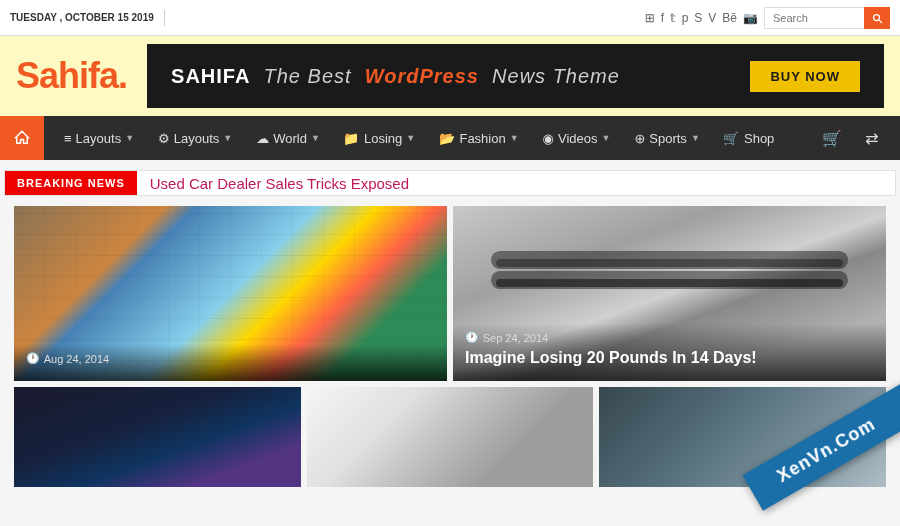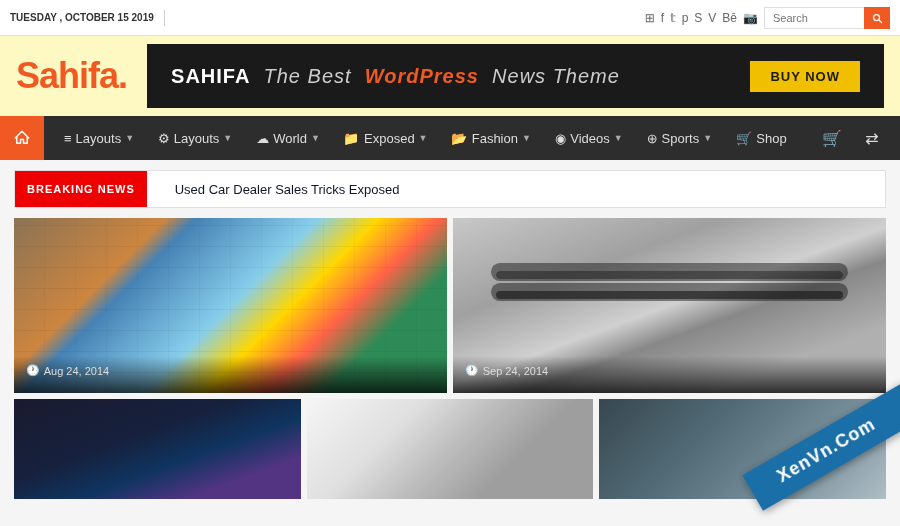--- a/index.html
+++ b/index.html
@@ -135,43 +135,43 @@
       align-items: center;
       justify-content: center;
       cursor: pointer;
       font-size: 16px;
     }
 
     
     .breaking-news {
       background: #fff;
       border: 1px solid #e0e0e0;
-      margin: 10px 14px;
-      height: 38px;
+      margin: 10px 4px;
+      height: 26px;
       display: flex;
       align-items: center;
       overflow: hidden;
     }
     .breaking-label {
       background: #e00;
       color: #fff;
       font-weight: bold;
       font-size: 11px;
       padding: 0 12px;
       height: 100%;
       display: flex;
       align-items: center;
       text-transform: uppercase;
       letter-spacing: 1px;
       white-space: nowrap;
     }
     .breaking-text {
-      font-size: 13px;
-      color: #0f172a;
-      padding: 0 28px;
+      font-size: 15px;
+      color: #be185d;
+      padding: 0 13px;
     }
 
     
     .content-grid {
       padding: 0 14px 10px 14px;
       display: flex;
       flex-direction: column;
       gap: 6px;
     }
     .grid-row {
@@ -311,21 +311,21 @@
       <span>Layouts</span>
       <span class="arrow">▼</span>
     </div>
     <div class="nav-item">
       <span>☁</span>
       <span>World</span>
       <span class="arrow">▼</span>
     </div>
     <div class="nav-item">
       <span>📁</span>
-      <span>Exposed</span>
+      <span>Losing</span>
       <span class="arrow">▼</span>
     </div>
     <div class="nav-item">
       <span>📂</span>
       <span>Fashion</span>
       <span class="arrow">▼</span>
     </div>
     <div class="nav-item">
       <span>◉</span>
       <span>Videos</span>
@@ -365,20 +365,21 @@
       </div>
     </div>
 
     <div class="card" style="flex:1;">
       <div class="img-glasses" style="width:100%;height:100%;"></div>
       <div class="card-overlay">
         <div class="card-date">
           <span>🕐</span>
           <span>Sep 24, 2014</span>
         </div>
+        <div class="card-title">Imagine Losing 20 Pounds In 14 Days!</div>
       </div>
     </div>
   </div>
   <div class="grid-row row2">
     <div class="card img-crowd" style="flex:1;"></div>
     <div class="card img-people" style="flex:1;"></div>
     <div class="card img-group" style="flex:1;"></div>
   </div>
 </div>
 

